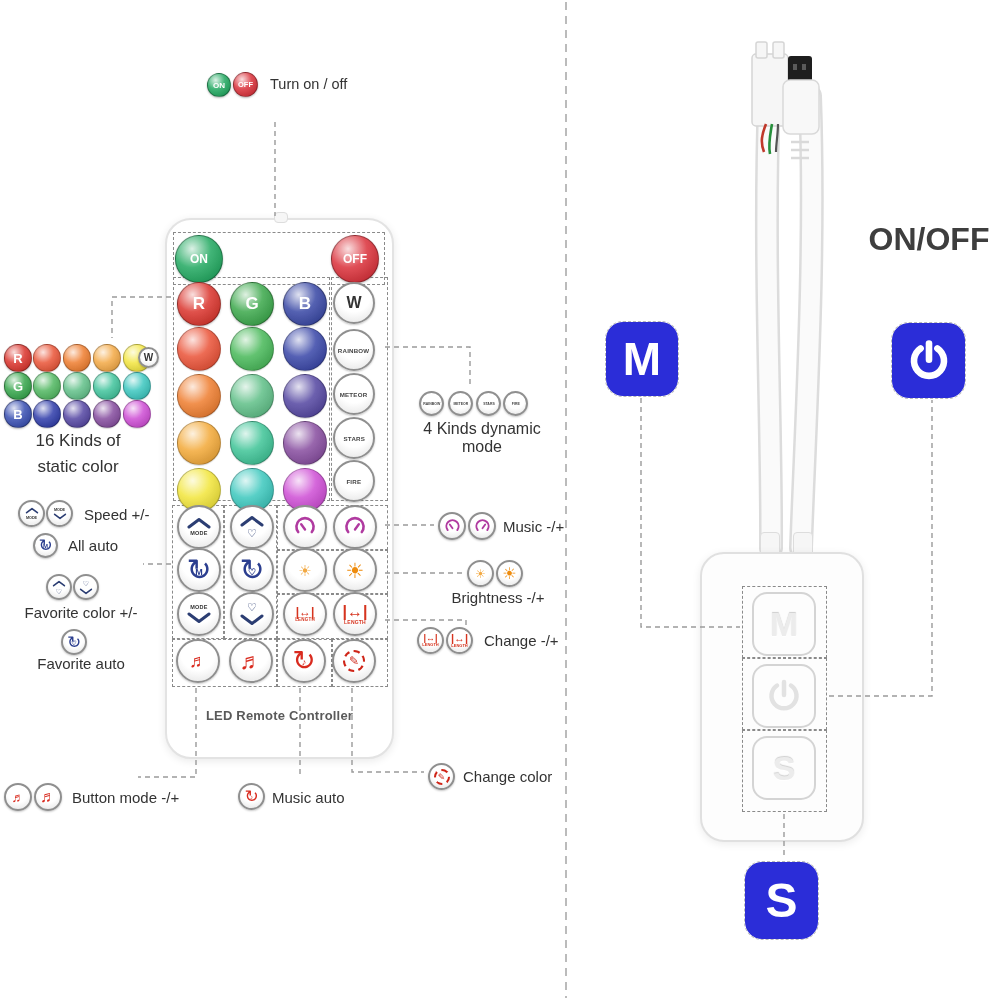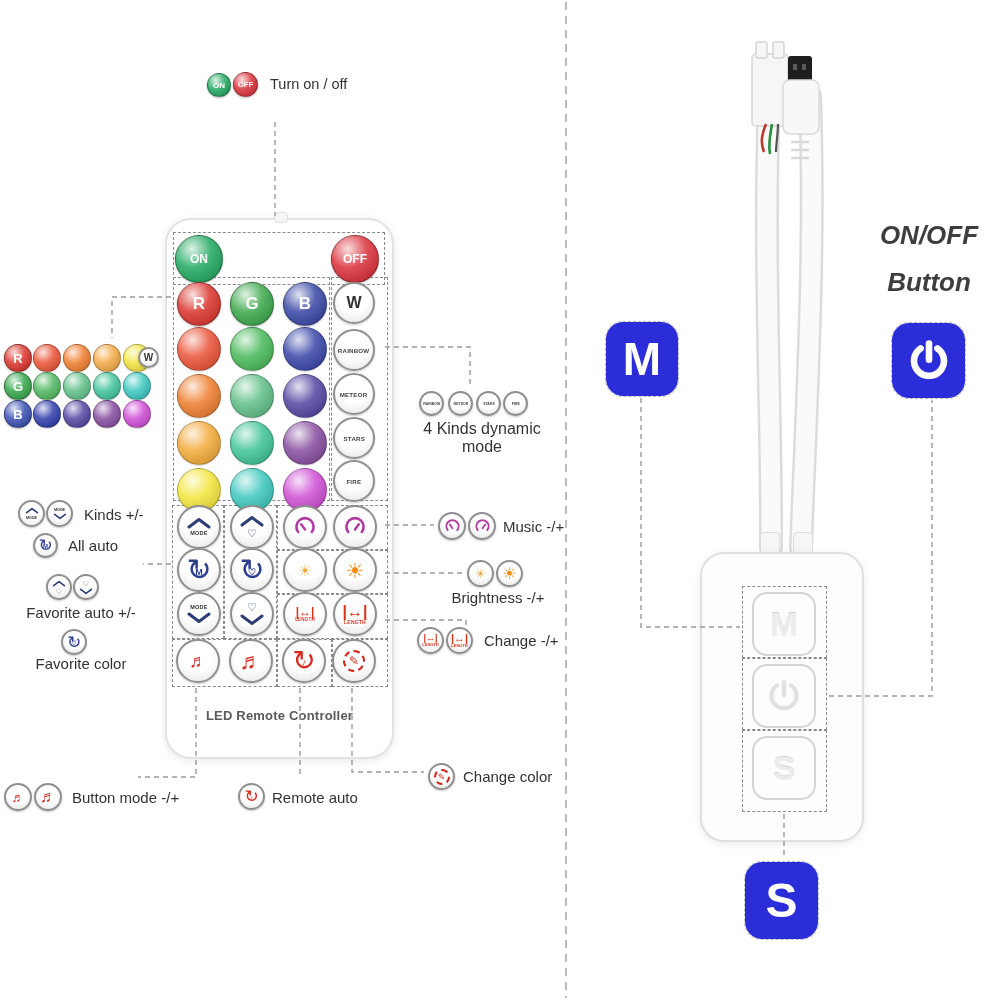--- a/index.html
+++ b/index.html
@@ -23,21 +23,21 @@
   .chev path{fill:none;stroke:#2c3e73;stroke-width:3;stroke-linecap:round;stroke-linejoin:round;}
   .modetxt{font-size:5.5px;font-weight:bold;color:#333;letter-spacing:.3px;line-height:1.1;}
   .modetxt-s{font-size:5px;font-weight:bold;color:#333;line-height:1;transform:scale(.75);}
   .heart{color:#2c3e73;line-height:1;}
   .ref{position:relative;line-height:1;color:#2b3e8f;}
   .ref .ov{position:absolute;left:50%;top:55%;transform:translate(-50%,-50%);font-weight:bold;}
   .lenic{display:flex;flex-direction:column;align-items:center;color:#d6341f;font-weight:bold;line-height:1;}
   .ccic{border:2px dashed #cf2417;border-radius:50%;color:#cf2417;display:flex;align-items:center;justify-content:center;box-sizing:border-box;}
   .tdyn{font-size:6px;font-weight:bold;color:#444;transform:scale(.58);white-space:nowrap;}
   .tdyn-l{font-size:6.5px;font-weight:bold;color:#444;transform:scale(.95);white-space:nowrap;letter-spacing:.2px;}
-  .bigl{font-size:26px;font-weight:bold;color:#3e3e3e;text-align:center;line-height:1.2;font-style:italic;}
+  .bigl{font-size:32px;font-weight:bold;color:#3e3e3e;text-align:center;line-height:1.2;}
   .bluebtn{border-radius:17px;display:flex;align-items:center;justify-content:center;color:#fff;
            font-weight:bold;outline:1.5px dashed #b9b9b9;}
   .devbtn{background:#fdfdfd;border:2px solid #d4d4d4;border-radius:15px;display:flex;align-items:center;
           justify-content:center;color:#ececec;font-size:34px;font-weight:bold;
           text-shadow:0 1px 1px #fff,0 -1px 1px #cfcfcf;box-sizing:border-box;}
   .remote{background:#fff;border:2px solid #e3e3e3;border-radius:26px;box-shadow:0 2px 8px rgba(0,0,0,.09);}
   .controller{background:#fdfdfd;border:2px solid #e0e0e0;border-radius:24px;box-shadow:0 2px 8px rgba(0,0,0,.08);}
   .nub{background:#f6f6f6;border:1.5px solid #ddd;border-radius:4px;}
   .footer-txt{font-size:13px;font-weight:bold;color:#5a5a5a;text-align:center;letter-spacing:.2px;}
   svg.lines path{fill:none;stroke:#9a9a9a;stroke-width:1.4;stroke-dasharray:5 4;}
@@ -228,74 +228,78 @@
       <span class="sw" style="background: radial-gradient(circle at 35% 28%, rgba(255, 255, 255, 0.85), rgba(255, 255, 255, 0.2) 42%, rgba(0, 0, 0, 0.18) 100%), rgb(53, 192, 150);"></span>
       <span class="sw" style="background: radial-gradient(circle at 35% 28%, rgba(255, 255, 255, 0.85), rgba(255, 255, 255, 0.2) 42%, rgba(0, 0, 0, 0.18) 100%), rgb(47, 195, 187);"></span>
     </span>
   <span class="abs circ cbtn" style="left: 4px; top: 400px; width: 26px; height: 26px; font-size: 13px; background: radial-gradient(circle at 35% 28%, rgba(255, 255, 255, 0.85), rgba(255, 255, 255, 0.2) 42%, rgba(0, 0, 0, 0.18) 100%), rgb(43, 67, 173);">B</span>
   <span class="abs row4" style="left:33px;top:400px;">
       <span class="sw" style="background: radial-gradient(circle at 35% 28%, rgba(255, 255, 255, 0.85), rgba(255, 255, 255, 0.2) 42%, rgba(0, 0, 0, 0.18) 100%), rgb(34, 48, 165);"></span>
       <span class="sw" style="background: radial-gradient(circle at 35% 28%, rgba(255, 255, 255, 0.85), rgba(255, 255, 255, 0.2) 42%, rgba(0, 0, 0, 0.18) 100%), rgb(74, 58, 157);"></span>
       <span class="sw" style="background: radial-gradient(circle at 35% 28%, rgba(255, 255, 255, 0.85), rgba(255, 255, 255, 0.2) 42%, rgba(0, 0, 0, 0.18) 100%), rgb(126, 65, 153);"></span>
       <span class="sw" style="background: radial-gradient(circle at 35% 28%, rgba(255, 255, 255, 0.85), rgba(255, 255, 255, 0.2) 42%, rgba(0, 0, 0, 0.18) 100%), rgb(203, 66, 210);"></span>
     </span>
+  <div class="abs cap" style="left:8px;top:428px;width:140px;">
+    <div>16 Kinds of</div>
+      <div>static color</div>
+  </div>
 
   <span class="abs circ wbtn" style="left:18px;top:500px;width:27px;height:27px;">
     <svg class="chev" width="14" height="7" viewBox="0 0 26 12">
         <path d="M3 10 L13 2.5 L23 10"></path>
       </svg>
     <span class="modetxt-s">MODE</span>
     </span>
   <span class="abs circ wbtn" style="left:46px;top:500px;width:27px;height:27px;">
     <span class="modetxt-s">MODE</span>
     <svg class="chev" width="14" height="7" viewBox="0 0 26 12">
         <path d="M3 2 L13 9.5 L23 2"></path>
       </svg>
     </span>
-  <span class="abs note" style="left:84px;top:506px;">Kinds +/-</span>
+  <span class="abs note" style="left:84px;top:506px;">Speed +/-</span>
 
   <span class="abs circ wbtn" style="left:33px;top:533px;width:25px;height:25px;">
     <span class="ref" style="font-size:17px;"><span>↻</span>
       <span class="ov" style="font-size:6px;">M</span></span>
     </span>
   <span class="abs note" style="left:68px;top:537px;">All auto</span>
 
   <span class="abs circ wbtn" style="left:46px;top:574px;width:26px;height:26px;">
     <svg class="chev" width="14" height="7" viewBox="0 0 26 12">
         <path d="M3 10 L13 2.5 L23 10"></path>
       </svg>
     <span class="heart" style="font-size:7px;">♡</span>
     </span>
   <span class="abs circ wbtn" style="left:73px;top:574px;width:26px;height:26px;">
     <span class="heart" style="font-size:7px;">♡</span>
     <svg class="chev" width="14" height="7" viewBox="0 0 26 12">
         <path d="M3 2 L13 9.5 L23 2"></path>
       </svg>
     </span>
-  <div class="abs note" style="left:6px;top:604px;width:150px;text-align:center;">Favorite auto +/-</div>
+  <div class="abs note" style="left:6px;top:604px;width:150px;text-align:center;">Favorite color +/-</div>
 
   <span class="abs circ wbtn" style="left:61px;top:629px;width:26px;height:26px;">
     <span class="ref" style="font-size:17px;"><span>↻</span>
       <span class="ov" style="font-size:6px;">♡</span></span>
     </span>
-  <div class="abs note" style="left:6px;top:655px;width:150px;text-align:center;">Favorite color</div>
+  <div class="abs note" style="left:6px;top:655px;width:150px;text-align:center;">Favorite auto</div>
 
   <span class="abs circ wbtn" style="left:4px;top:783px;width:28px;height:28px;">
     <span style="font-size:13px;color:#d92b1f;line-height:1;">♬</span>
     </span>
   <span class="abs circ wbtn" style="left:34px;top:783px;width:28px;height:28px;">
     <span style="font-size:16px;color:#d92b1f;line-height:1;">♬</span>
     </span>
   <span class="abs note" style="left:72px;top:789px;">Button mode -/+</span>
 
   <span class="abs circ wbtn" style="left:238px;top:783px;width:27px;height:27px;">
     <span class="ref" style="font-size:17px;color:#d92b1f;"><span>↻</span>
       <span class="ov" style="font-size:6px;">♪</span></span>
     </span>
-  <span class="abs note" style="left:272px;top:789px;">Remote auto</span>
+  <span class="abs note" style="left:272px;top:789px;">Music auto</span>
 
   <span class="abs circ wbtn" style="left:419px;top:391px;width:25px;height:25px;">
     <span class="tdyn">RAINBOW</span>
     </span>
   <span class="abs circ wbtn" style="left:448px;top:391px;width:25px;height:25px;">
     <span class="tdyn">METEOR</span>
     </span>
   <span class="abs circ wbtn" style="left:476px;top:391px;width:25px;height:25px;">
     <span class="tdyn">STARS</span>
     </span>
@@ -344,21 +348,20 @@
     <span class="ccic" style="width:16px;height:16px;font-size:9px;">
         <span>✎</span>
       </span>
     </span>
   <span class="abs note" style="left:463px;top:768px;">Change color</span>
 
   <div class="abs bluebtn" style="left: 606px; top: 322px; width: 72px; height: 74px; font-size: 46px; background: rgb(43, 45, 216);">M</div>
 
   <div class="abs bigl" style="left:858px;top:220px;width:142px;">
     <div>ON/OFF</div>
-    <div style="margin-top:16px;">Button</div>
   </div>
   <div class="abs bluebtn" style="left: 892px; top: 323px; width: 73px; height: 75px; background: rgb(43, 45, 216);">
     <svg width="48" height="48" viewBox="0 0 40 40">
       <line x1="20" y1="5.5" x2="20" y2="19" stroke="#fff" stroke-width="5.5" stroke-linecap="round"></line>
       <path d="M13 9.5 A 12.5 12.5 0 1 0 27 9.5" fill="none" stroke="#fff" stroke-width="5.5" stroke-linecap="round"></path>
     </svg>
   </div>
 
   <div class="abs nub" style="left:760px;top:532px;width:18px;height:26px;"></div>
   <div class="abs nub" style="left:793px;top:532px;width:18px;height:26px;"></div>

